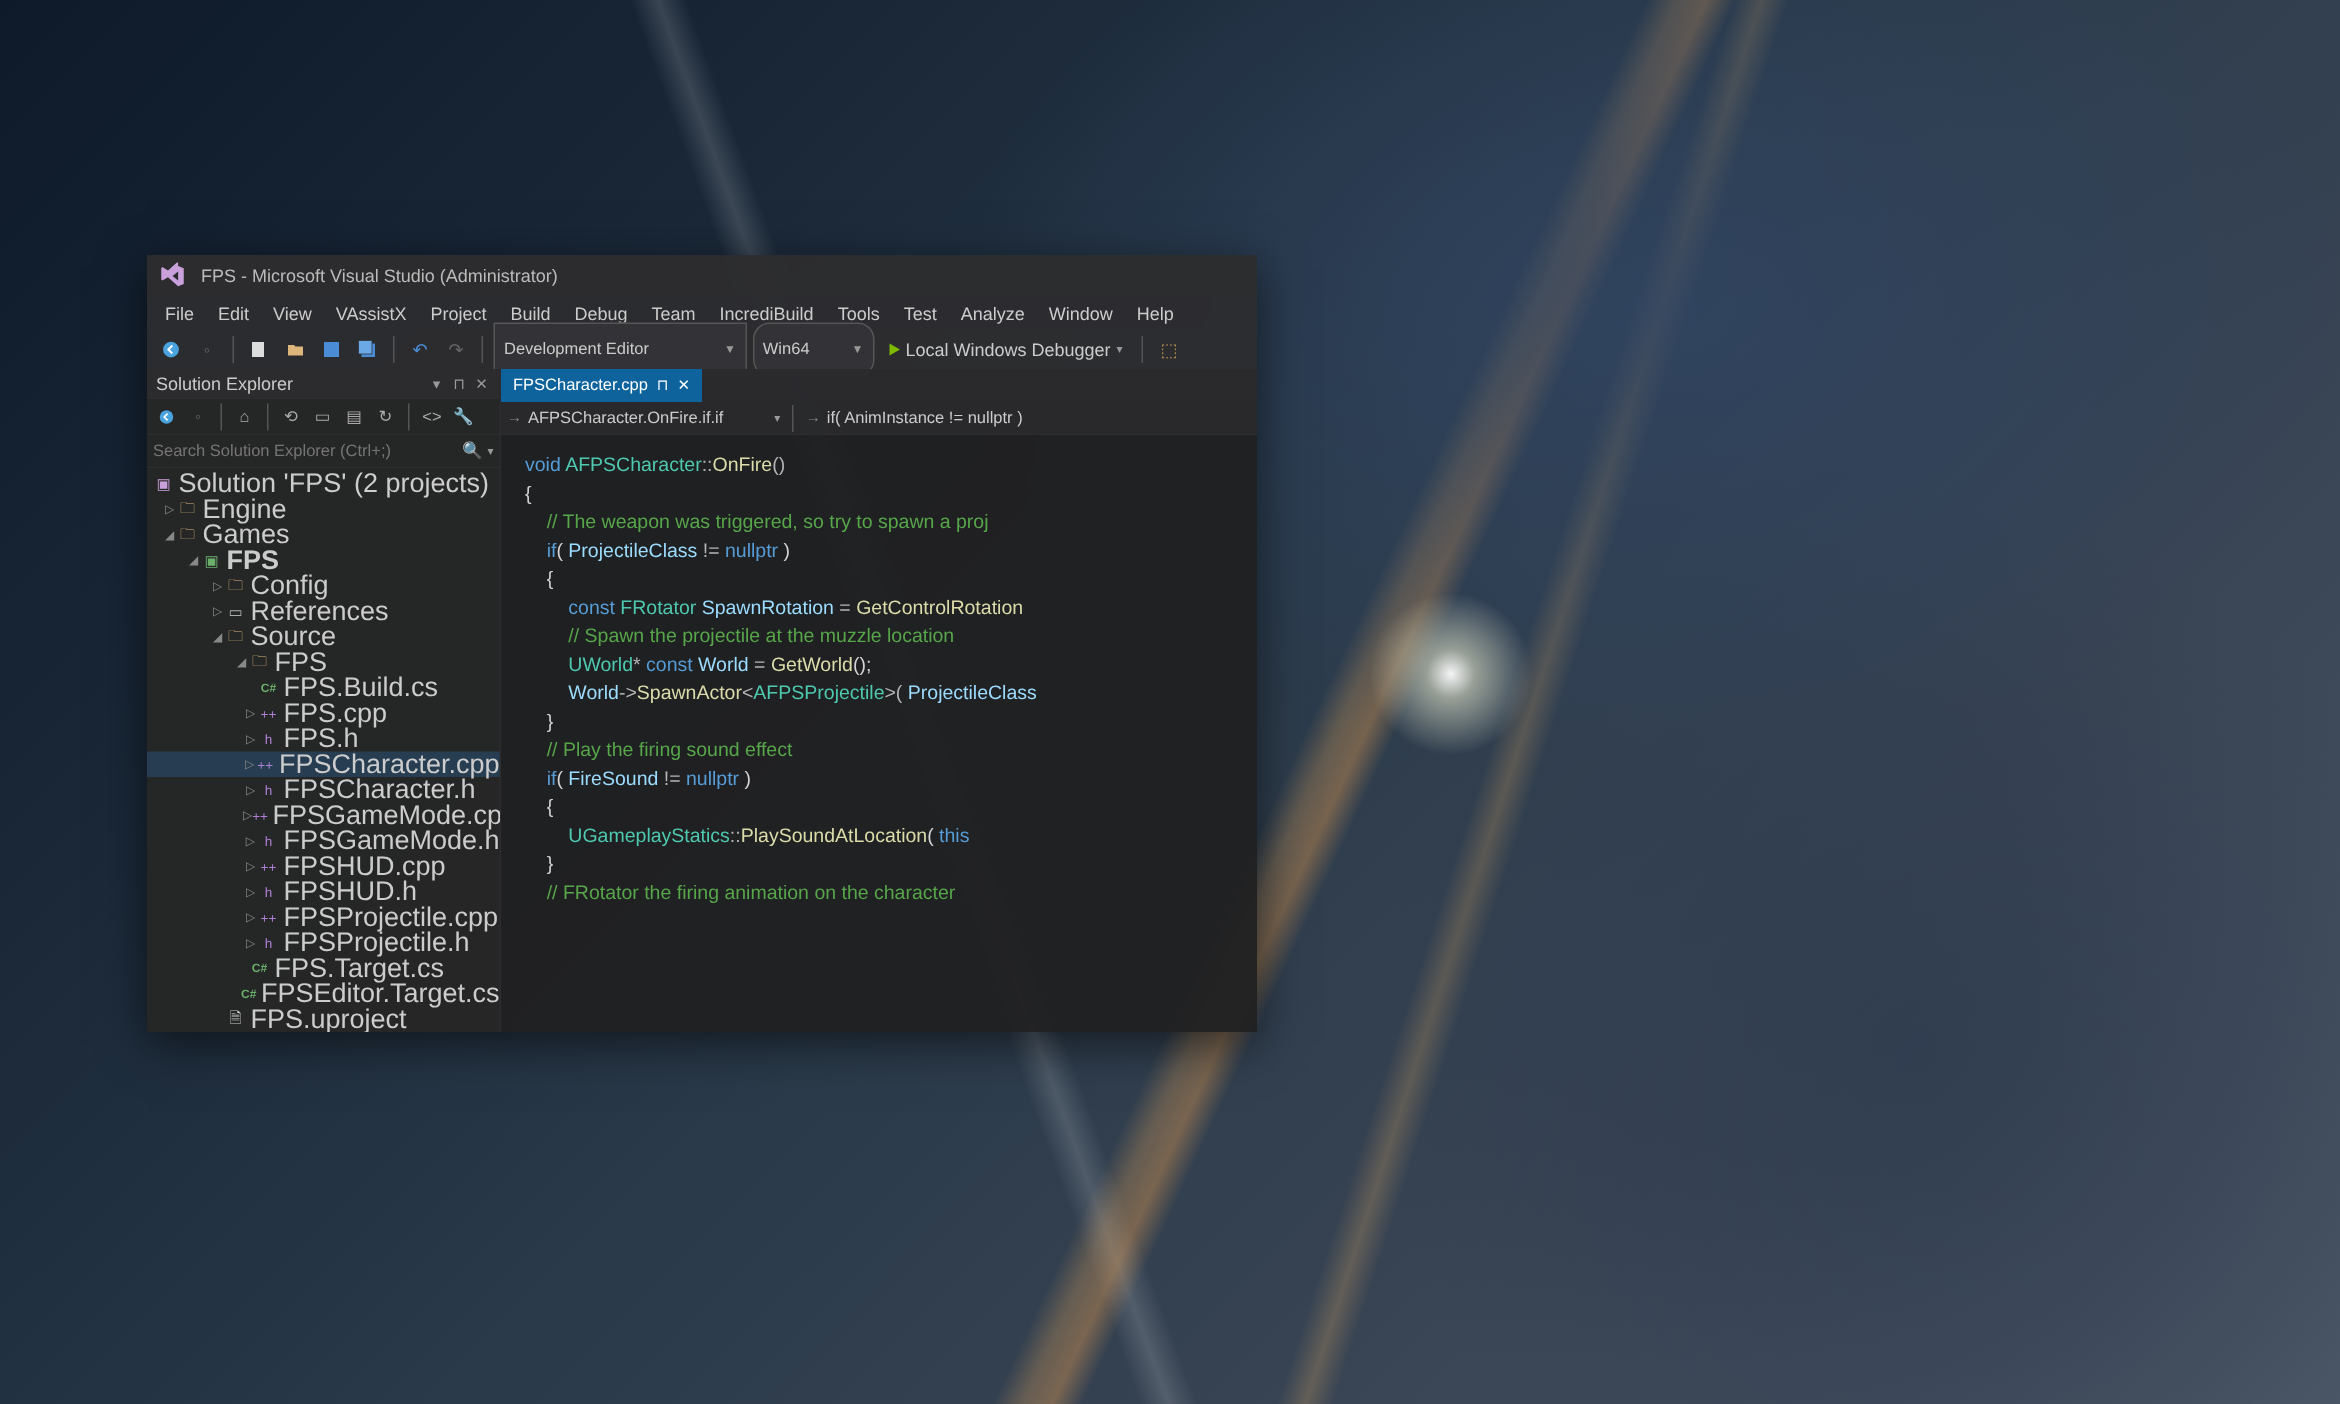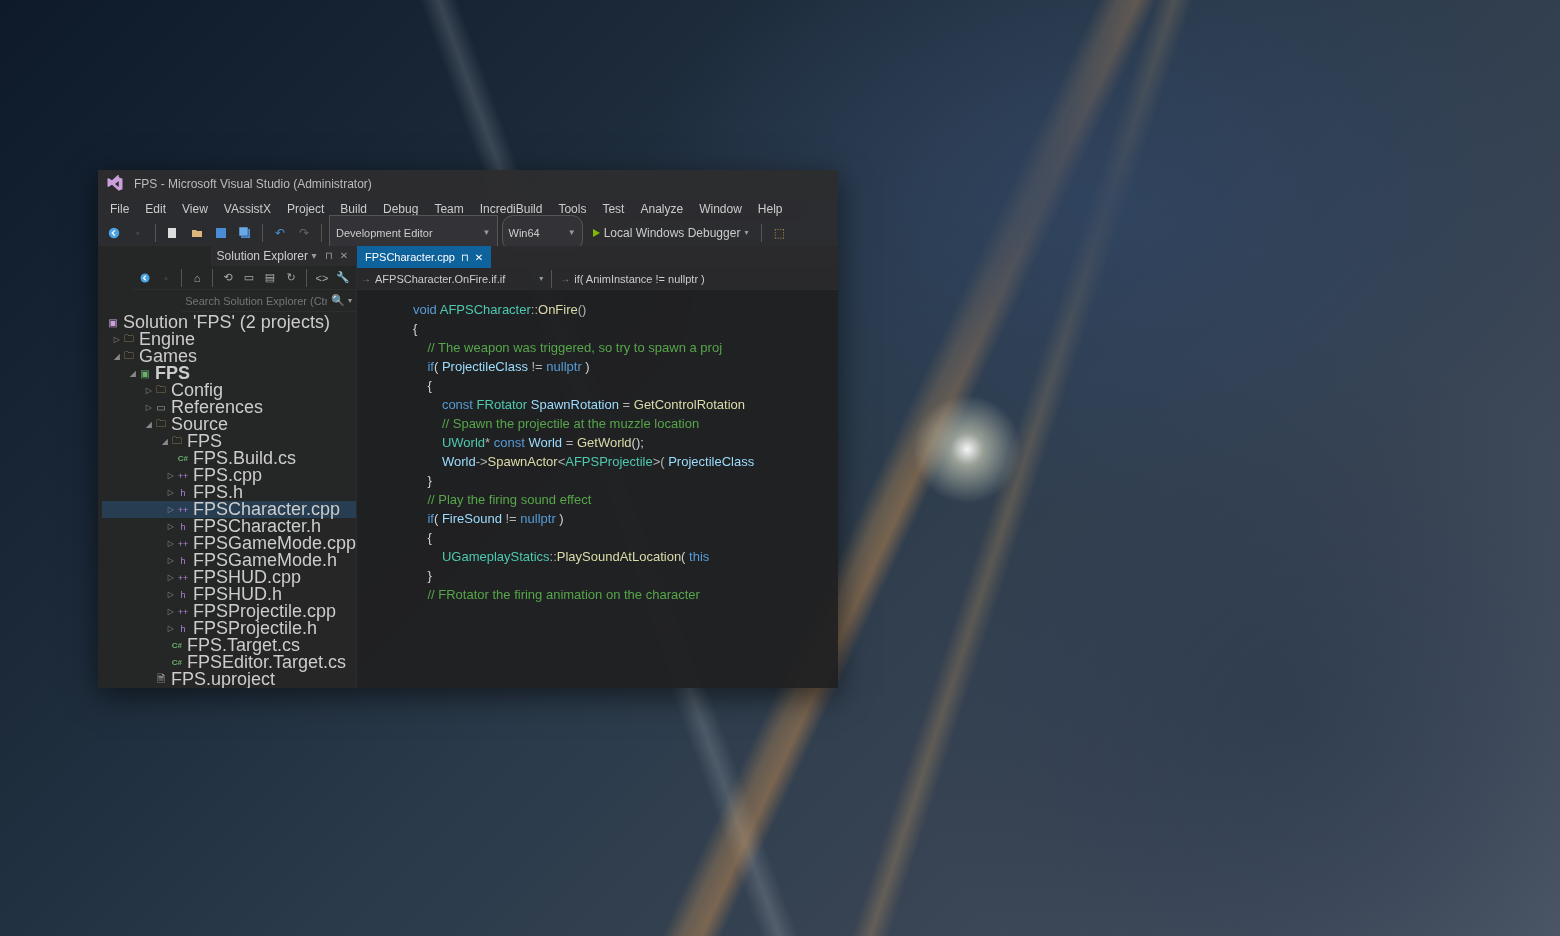--- a/index.html
+++ b/index.html
@@ -21,21 +21,21 @@
 .menu-item { padding:3px 8px; color:#ccc; font-size:12px; cursor:pointer; }
 .toolbar { height:26px; display:flex; align-items:center; padding:0 6px; gap:4px; background:rgba(45,45,48,0.82); border-bottom:1px solid #2d2d30; }
 .tb-btn { display:flex; align-items:center; justify-content:center; width:20px; height:20px; cursor:pointer; }
 .tb-sep { width:1px; height:18px; background:#555; margin:0 3px; }
 .tb-drop { display:flex; align-items:center; height:36px; padding:0 6px; background:#333337; border:1px solid #555; color:#ccc; font-size:11px; cursor:pointer; gap:50px; }
 .tb-drop.small { gap:28px;border-radius:11px; }
 .chev { font-size:8px; color:#999; }
 .play { display:flex; align-items:center; gap:4px; padding:0 6px; cursor:pointer; }
 .play-tri { width:0; height:0; border-left:7px solid #7fba00; border-top:4px solid transparent; border-bottom:4px solid transparent; }
 .content-split { display:flex; height:calc(100% - 76px); }
-.left-pane { width:259px; background:rgba(37,37,38,0.88); display:flex; flex-direction:column; border-right:1px solid #2d2d30;align-items:flex-end; }
+.left-pane { width:236px; background:rgba(37,37,38,0.88); display:flex; flex-direction:column; border-right:1px solid #2d2d30; }
 .pane-header { height:20px; display:flex; align-items:center; justify-content:space-between; padding:0 6px; background:rgba(45,45,48,0.9); border-bottom:1px solid #2d2d30; }
 .pane-icons { display:flex; gap:3px; }
 .pane-icon { width:12px; height:12px; cursor:pointer; display:flex; align-items:center; justify-content:center; font-size:10px; color:#999; }
 .pane-toolbar { height:24px; display:flex; align-items:center; padding:0 4px; gap:3px; border-bottom:1px solid #2d2d30; }
 .pane-tb-btn { width:18px; height:18px; display:flex; align-items:center; justify-content:center; cursor:pointer; font-size:11px; color:#aaa; }
 .search-row { height:22px; display:flex; align-items:center; padding:0 4px; border-bottom:1px solid #2d2d30; }
 .search-input { flex:1; background:transparent; border:none; color:#999; font-size:11px; outline:none; }
 .search-mag { font-size:11px; color:#999; margin-left:4px; }
 .tree { flex:1; overflow:auto; padding:2px 0; }
 .tree-row { display:flex; align-items:center; height:17px; cursor:pointer; white-space:nowrap; }
@@ -56,21 +56,21 @@
 .navbar { height:22px; display:flex; align-items:center; padding:0 4px; gap:5px; background:rgba(45,45,48,0.78); border-bottom:1px solid #2d2d30; font-size:11px; color:#ccc; }
 .nav-arrow { color:#888; font-size:10px; }
 .nav-item { display:flex; align-items:center; gap:4px; cursor:pointer; }
 .editor { flex:1; padding:10px 16px; font-family:Consolas,monospace; font-size:13px; line-height:19px; color:#d4d4d4; overflow:hidden; }
 .kw { color:#569cd6; }
 .type { color:#4ec9b0; }
 .fn { color:#dcdcaa; }
 .com { color:#57a64a; }
 .op { color:#b4b4b4; }
 .var { color:#9cdcfe; }
-.ln { white-space:pre;margin-left:40px; }
+.ln { white-space:pre; }
 </style>
 </head>
 <body>
 
 <div class="window">
   <div class="titlebar">
     <span class="logo">
       <svg viewBox="0 0 24 24">
           <path fill="#c9a0dc" d="M17 3l5 2v14l-5 2-9-8-5 3-1-1V5l1-1 5 3 9-8zm0 5l-5 4 5 4V8z"></path>
         </svg>

